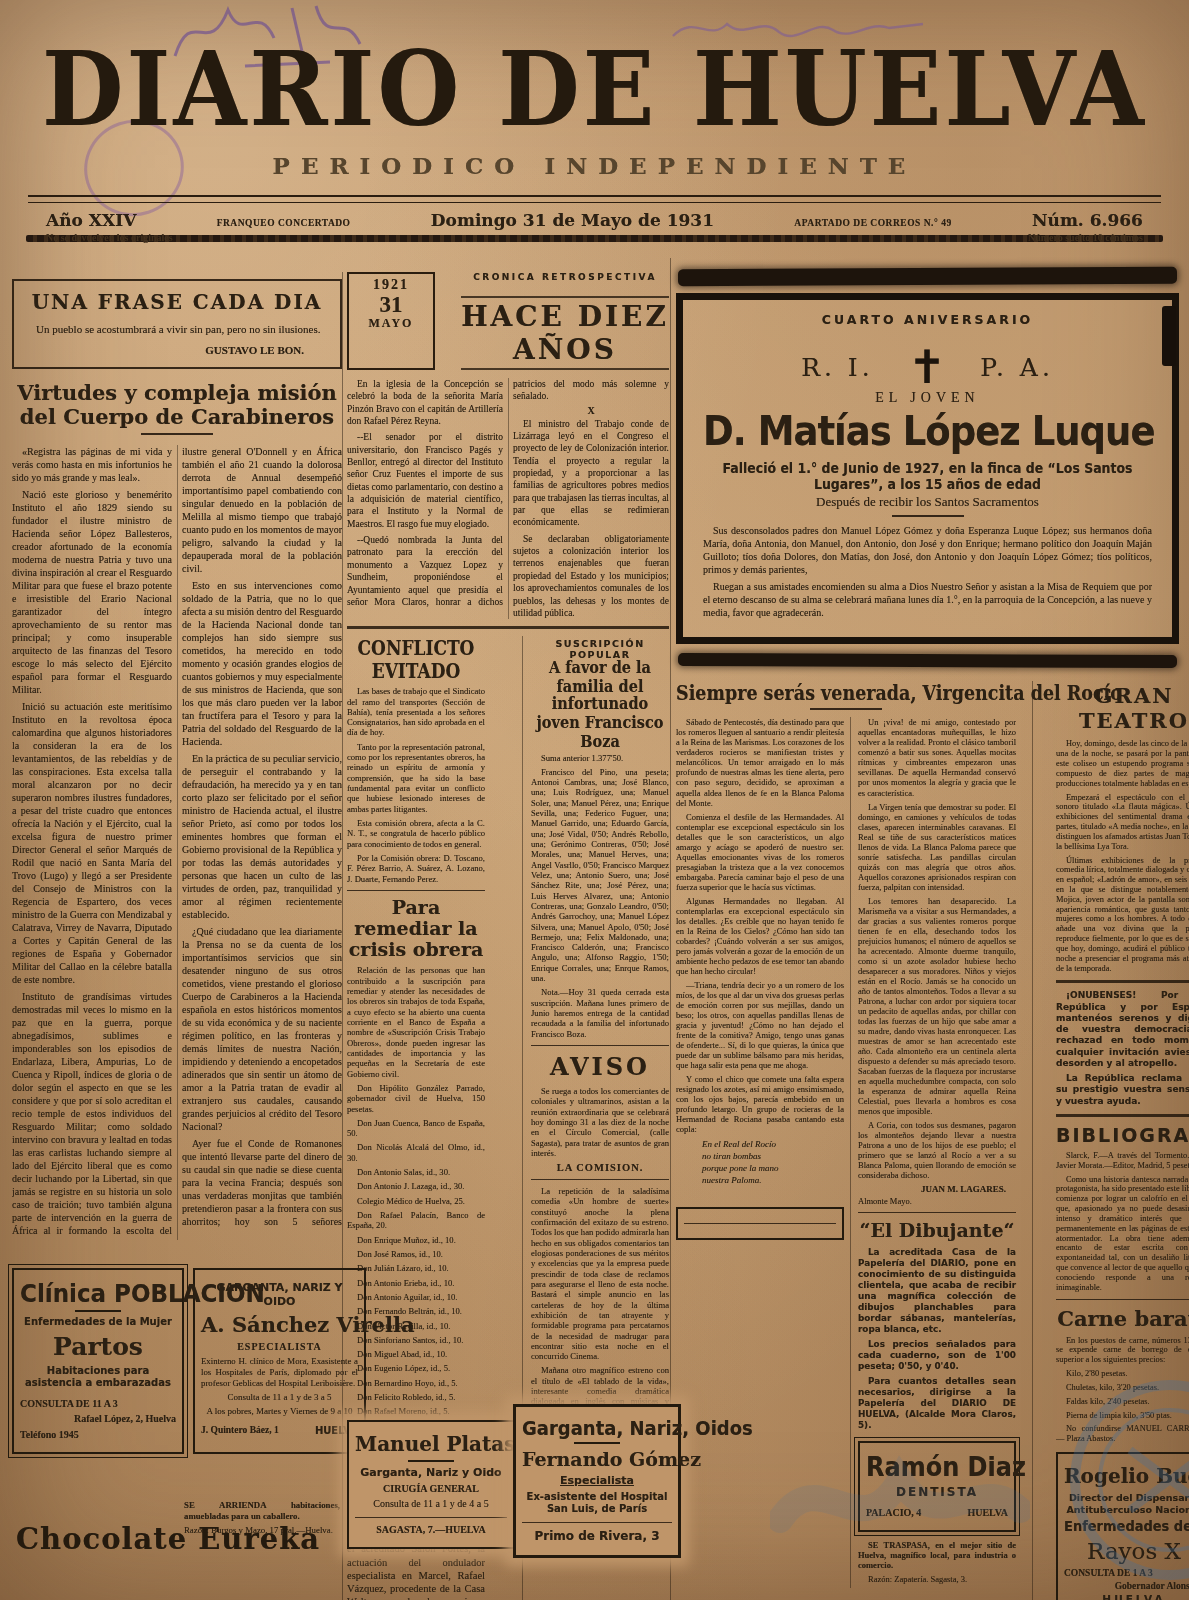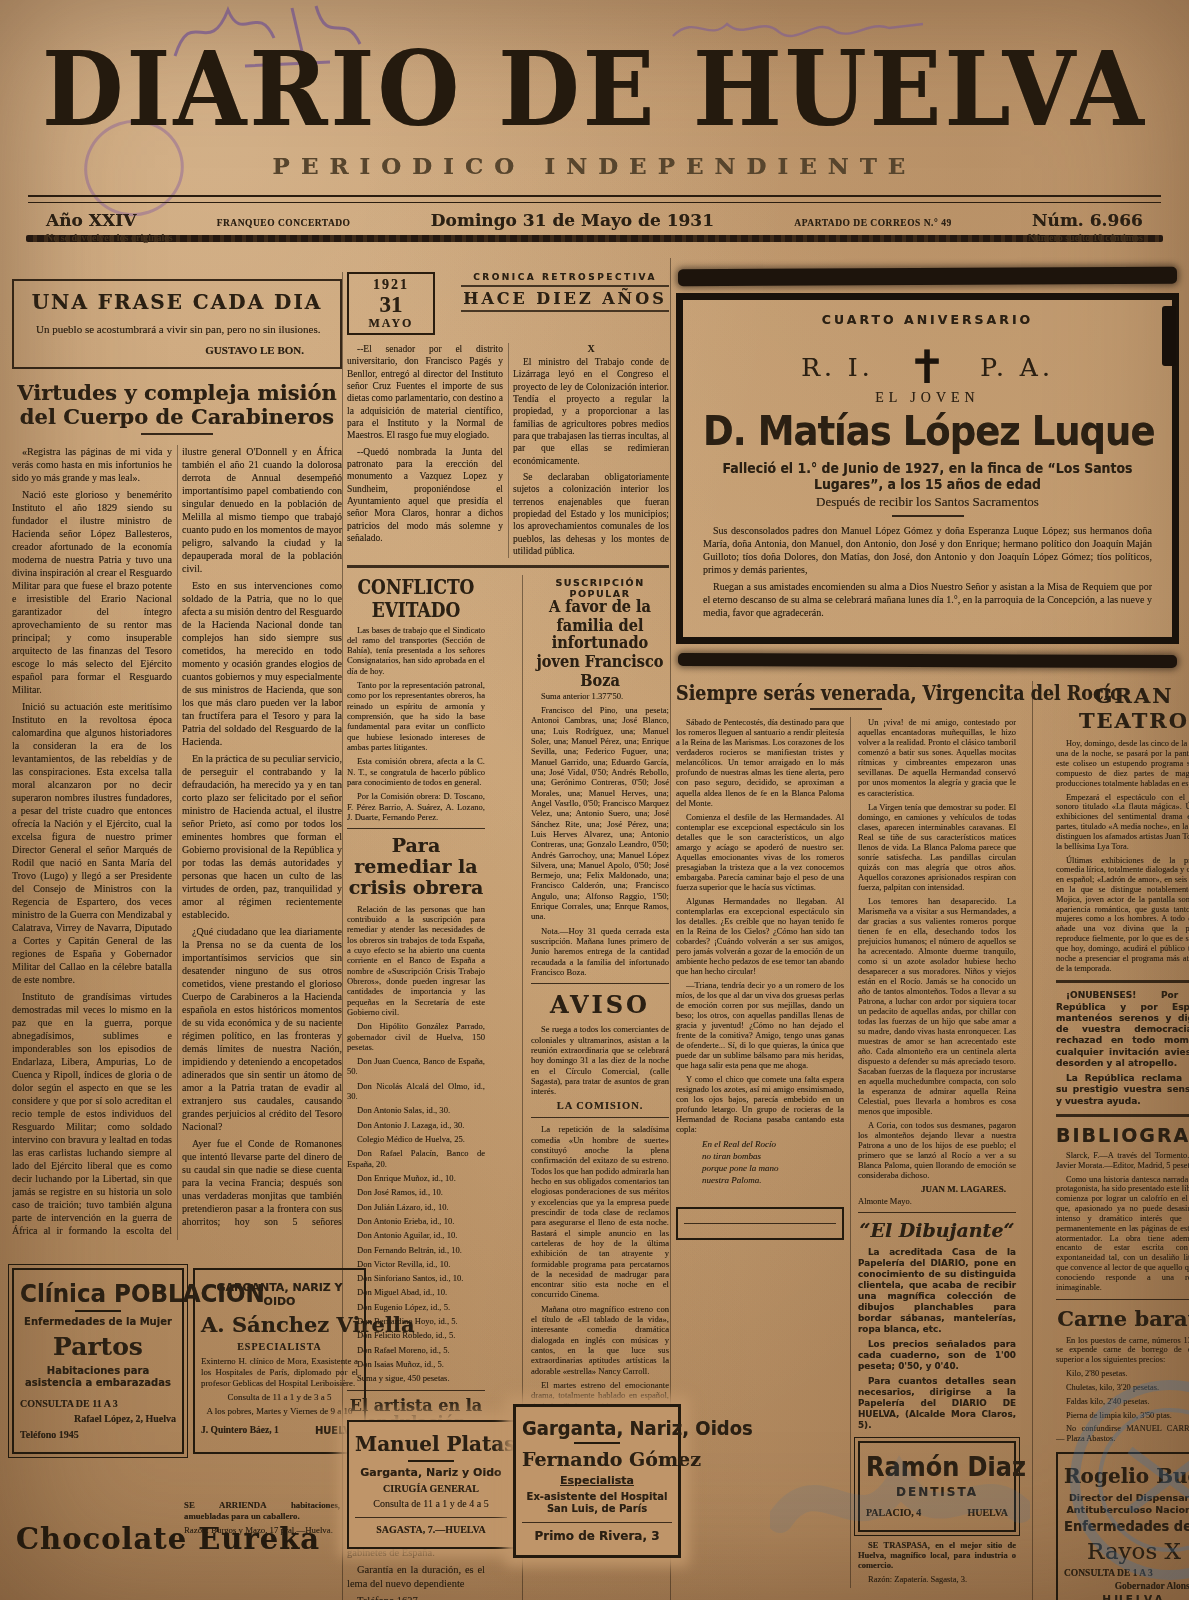--- a/index.html
+++ b/index.html
@@ -58,22 +58,22 @@
   .cols2{column-count:2; column-gap:10px; column-rule:1px solid rgba(40,28,16,.45);}
   .carab-body{height:795px; margin-top:10px; overflow:hidden;}
   
   .hd-header{display:flex; gap:26px; align-items:stretch;}
   .datebox{width:84px; border:2px solid #2a1d0f; text-align:center; padding:3px 0 2px;}
   .datebox .y{font-size:14px; font-weight:bold; letter-spacing:2px;}
   .datebox .d{font-size:23px; font-weight:bold; line-height:1;}
   .datebox .m{font-size:12px; font-weight:bold; letter-spacing:2px;}
   .hd-right{flex:1; text-align:center;}
   .kicker{font-size:9px; font-weight:bold; letter-spacing:2.5px; font-family:"DejaVu Sans",sans-serif;}
-  .hd-title{margin-top:3px; border-top:2px solid rgba(38,26,14,.8); border-bottom:2px solid rgba(38,26,14,.8);
-    font-family:"DejaVu Serif",serif; font-weight:bold; font-size:16px; letter-spacing:3px; padding:2px 0;}
+  .hd-title{margin-top:14px; border-top:2px solid rgba(38,26,14,.8); border-bottom:2px solid rgba(38,26,14,.8);
+    font-family:"DejaVu Serif",serif; font-weight:bold; font-size:28px; letter-spacing:3px; padding:2px 0;}
   .intro{margin-top:8px;}
   .intro p{font-size:9.5px;}
   .xsep{text-align:center; font-size:10px; font-weight:bold; margin:2px 0;}
   
   .mid-row{display:flex; margin-top:4px;gap:30px;}
   .mid-a{width:156px; padding-right:7px;}
   .mid-b{width:156px; border-left:1px solid rgba(40,28,16,.5); padding-left:8px;}
   .mid-row p{font-size:8.6px; line-height:1.2;}
   .h-conflicto{text-align:center; font-family:"DejaVu Serif",serif; font-weight:bold; font-size:17px; transform:scaleY(1.15); margin:4px 0 6px;}
   .h-crisis{text-align:center; font-family:"DejaVu Serif",serif; font-weight:bold; font-size:19px; line-height:1.1; margin:4px 0 6px;}
@@ -109,21 +109,21 @@
   .rc-b{width:158px; border-left:1px solid rgba(40,28,16,.5); padding-left:7px;}
   .rc-c{width:156px; border-left:1px solid rgba(40,28,16,.5); padding-left:23px;}
   .h-rocio{font-family:"DejaVu Serif",serif; font-weight:bold; font-size:17.5px; white-space:nowrap; text-align:center; margin:2px 0 2px; transform:scaleY(1.15);}
   .rc-a p,.rc-b p{font-size:8.5px; line-height:1.18;}
   .rc-c p{font-size:8.4px; line-height:1.17;}
   .verse-line{font-size:9px; line-height:1.35; margin-left:26px; font-style:italic;}
   .h-gt{text-align:center; font-family:"DejaVu Serif",serif; font-weight:bold; font-size:21px; letter-spacing:2px; margin:2px 0 6px;}
   .onub p{font-weight:bold; font-family:"DejaVu Sans",sans-serif; font-size:9px; line-height:1.25;}
   .h-bib{text-align:center; font-family:"DejaVu Sans",sans-serif; font-weight:bold; font-size:19px; letter-spacing:2px; margin:4px 0 5px;}
   .h-carne{text-align:center; font-family:"DejaVu Serif",serif; font-weight:bold; font-size:21px; margin:4px 0 5px;}
-  .h-dib{text-align:center; font-family:"DejaVu Serif",serif; font-weight:bold; font-size:19px; margin:4px 0 6px;font-style:italic;}
+  .h-dib{text-align:center; font-family:"DejaVu Serif",serif; font-weight:bold; font-size:19px; margin:4px 0 6px;}
   .dib p{font-weight:bold; font-family:"DejaVu Sans",sans-serif; font-size:8.8px; line-height:1.25;}
   
   .adbox{border:2px solid #231a0e; padding:8px 6px; text-align:center;}
   .adbox.dbl{outline:1px solid #231a0e; outline-offset:3px;}
   .ad-name{font-family:"DejaVu Sans",sans-serif; font-weight:bold; font-size:21px; transform:scaleY(1.1); margin:2px 0 4px; white-space:nowrap;}
   .ad-name.serif{font-family:"DejaVu Serif",serif; transform:none;}
   .ad-line{font-size:10px; margin:3px 0; line-height:1.25;}
   .ad-line.b{font-weight:bold;}
   .ad-line.sans{font-family:"DejaVu Sans",sans-serif; font-weight:bold;}
   .ad-div{width:46px; margin:4px auto; border-top:2px solid #231a0e;}
@@ -228,20 +228,21 @@
         <div class="d">31</div>
         <div class="m">MAYO</div>
       </div>
       <div class="hd-right">
         <div class="kicker">CRONICA RETROSPECTIVA</div>
         <div class="hd-title">HACE DIEZ AÑOS</div>
       </div>
     </div>
     <div class="cols2 intro">
       <div>
+          <p class="p">En la iglesia de la Concepción se celebró la boda de la señorita María Pinzón Bravo con el capitán de Artillería don Rafael Pérez Reyna.</p>
           <p class="p">--El senador por el distrito universitario, don Francisco Pagés y Benllor, entregó al director del Instituto señor Cruz Fuentes el importe de sus dietas como parlamentario, con destino a la adquisición de material científico, para el Instituto y la Normal de Maestros. El rasgo fue muy elogiado.</p>
           <p class="p">--Quedó nombrada la Junta del patronato para la erección del monumento a Vazquez Lopez y Sundheim, proponiéndose el Ayuntamiento aquel que presidía el señor Mora Claros, honrar a dichos patricios del modo más solemne y señalado.</p>
         </div>
       <div class="xsep">X</div>
       <div>
           <p class="p">El ministro del Trabajo conde de Lizárraga leyó en el Congreso el proyecto de ley de Colonización interior. Tendía el proyecto a regular la propiedad, y a proporcionar a las familias de agricultores pobres medios para que trabajasen las tierras incultas, al par que ellas se redimieran económicamente.</p>
           <p class="p">Se declaraban obligatoriamente sujetos a colonización interior los terrenos enajenables que fueran propiedad del Estado y los municipios; los aprovechamientos comunales de los pueblos, las dehesas y los montes de utilidad pública.</p>
         </div>
     </div>
     <div class="hr2"></div>

